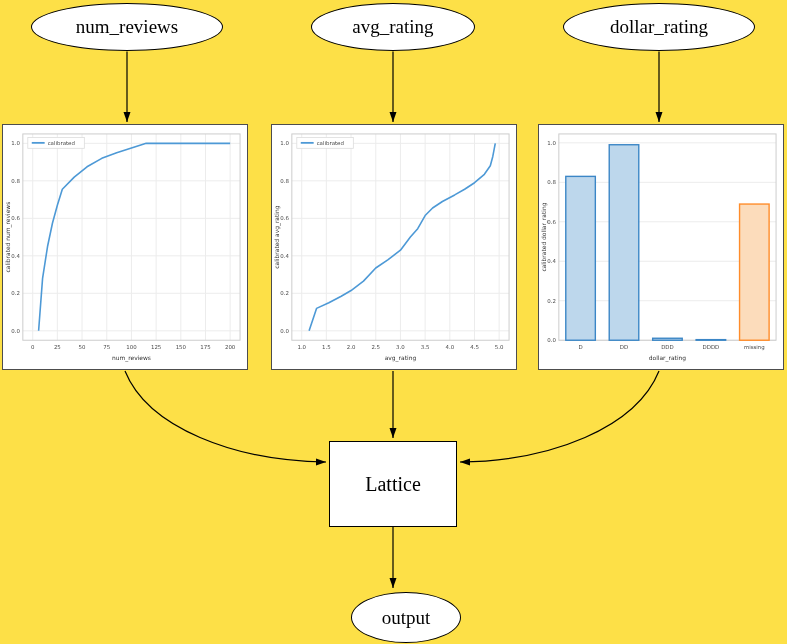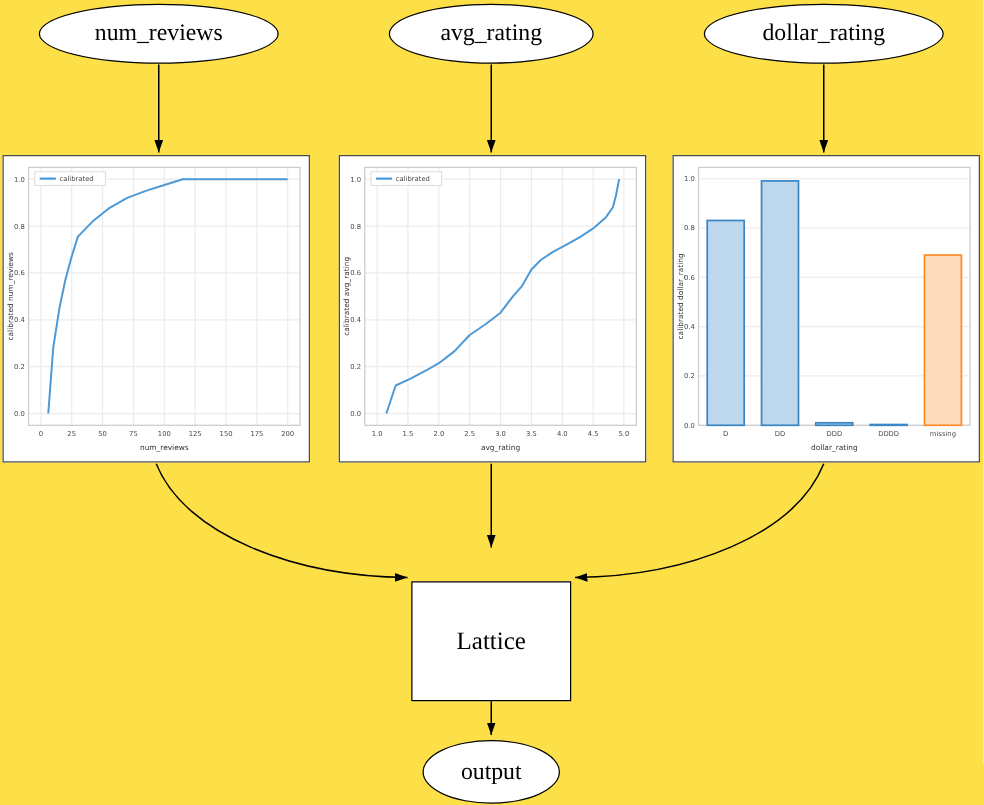--- a/index.html
+++ b/index.html
@@ -152,21 +152,21 @@
         <text class="tick" text-anchor="end" x="17" y="219.0">0.0</text>
         <text class="tick" text-anchor="end" x="17" y="179.2">0.2</text>
         <text class="tick" text-anchor="end" x="17" y="139.4">0.4</text>
         <text class="tick" text-anchor="end" x="17" y="99.6">0.6</text>
         <text class="tick" text-anchor="end" x="17" y="59.8">0.8</text>
         <text class="tick" text-anchor="end" x="17" y="20.0">1.0</text>
         <text class="axlabel" text-anchor="middle" x="129.5" y="237">dollar_rating</text>
         <text class="axlabel" text-anchor="middle" transform="translate(7.5,113) rotate(-90)">calibrated dollar_rating</text>
       </svg></div>
 
-  <div class="node box" style="left:329px;top:465px;width:128px;height:96px;font-size:20px;">
+  <div class="node box" style="left:329px;top:441px;width:128px;height:86px;font-size:20px;">
     <span>Lattice</span>
   </div>
 
-  <div class="node ellipse" style="left:338px;top:592px;width:110px;height:51px;justify-content:center;">
+  <div class="node ellipse" style="left:351px;top:592px;width:110px;height:51px;justify-content:center;">
     <span>output</span>
   </div>
 
 </div>
 
 </body></html>

